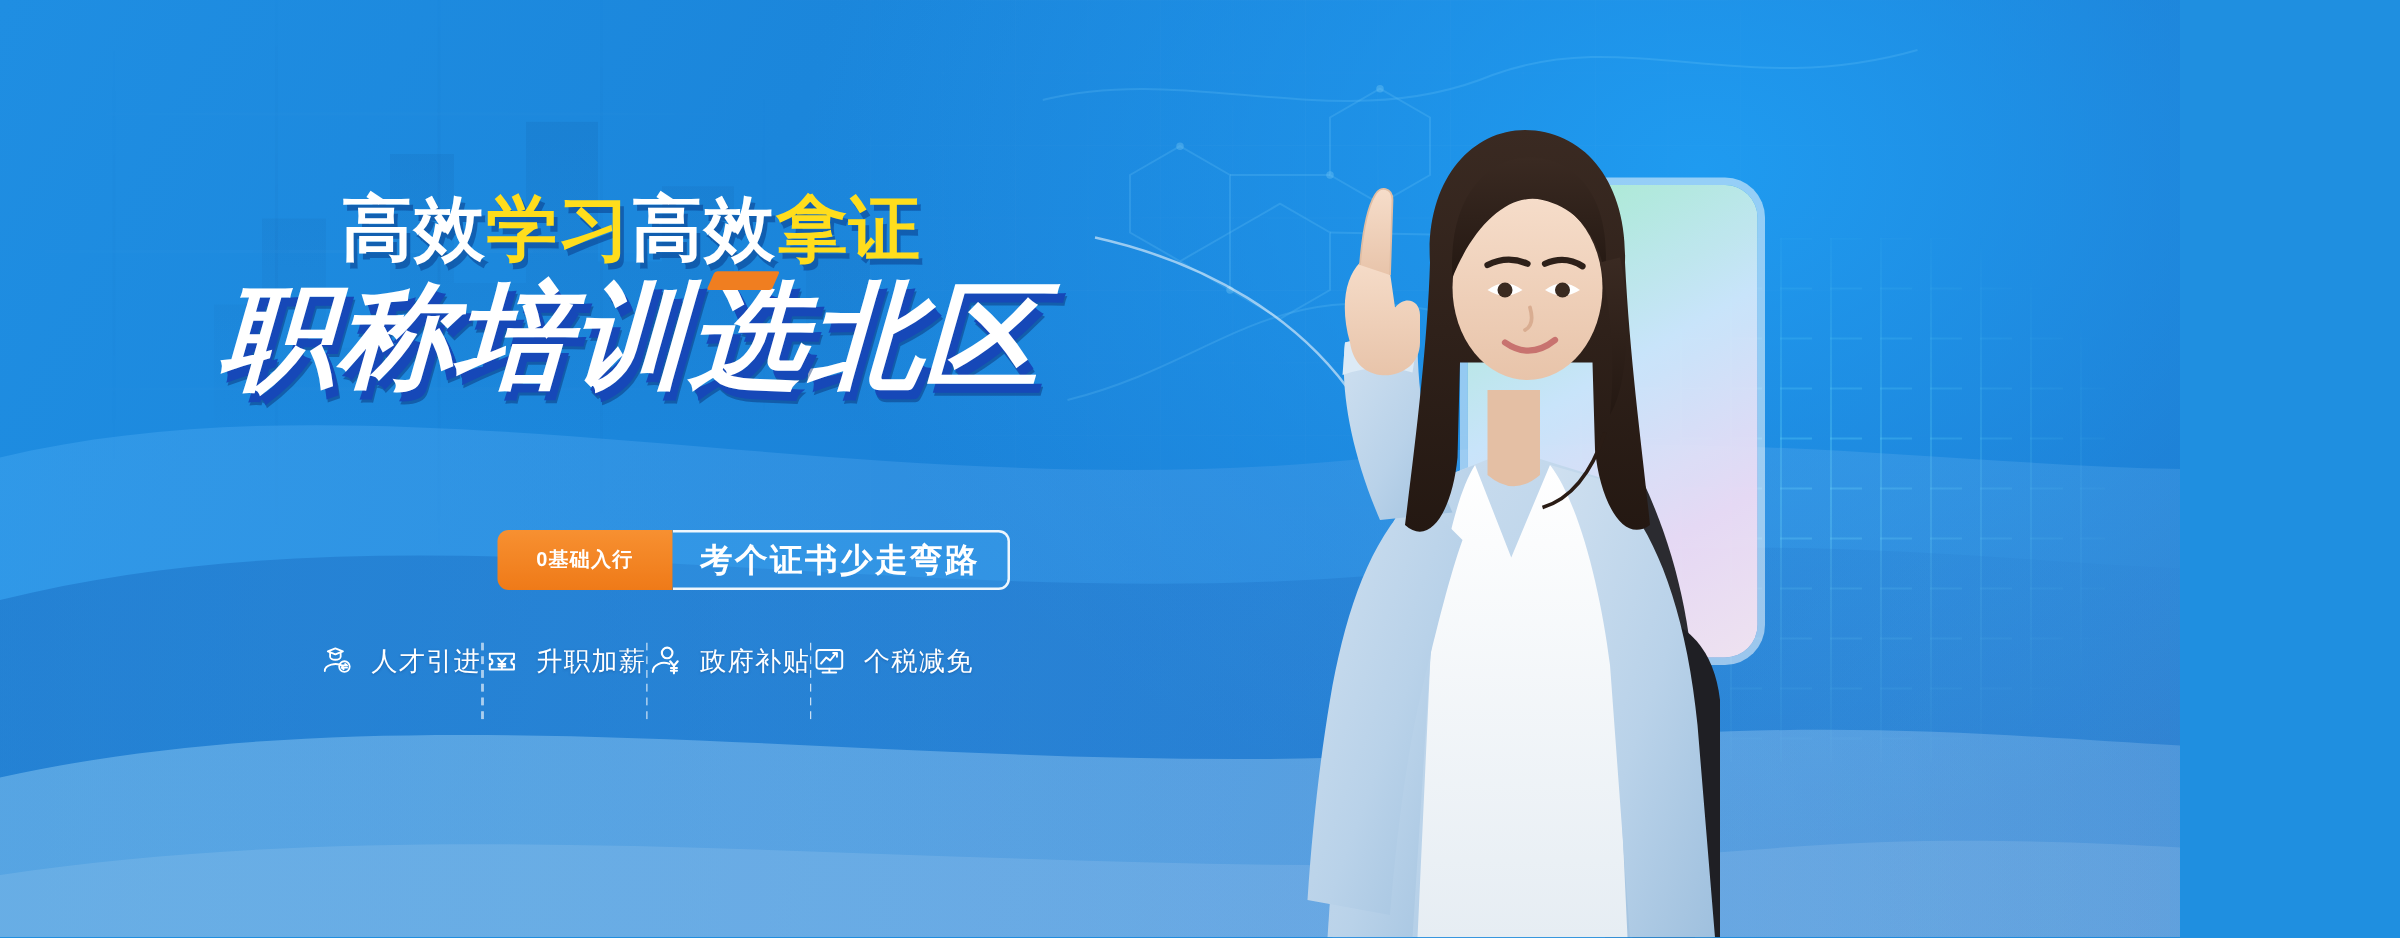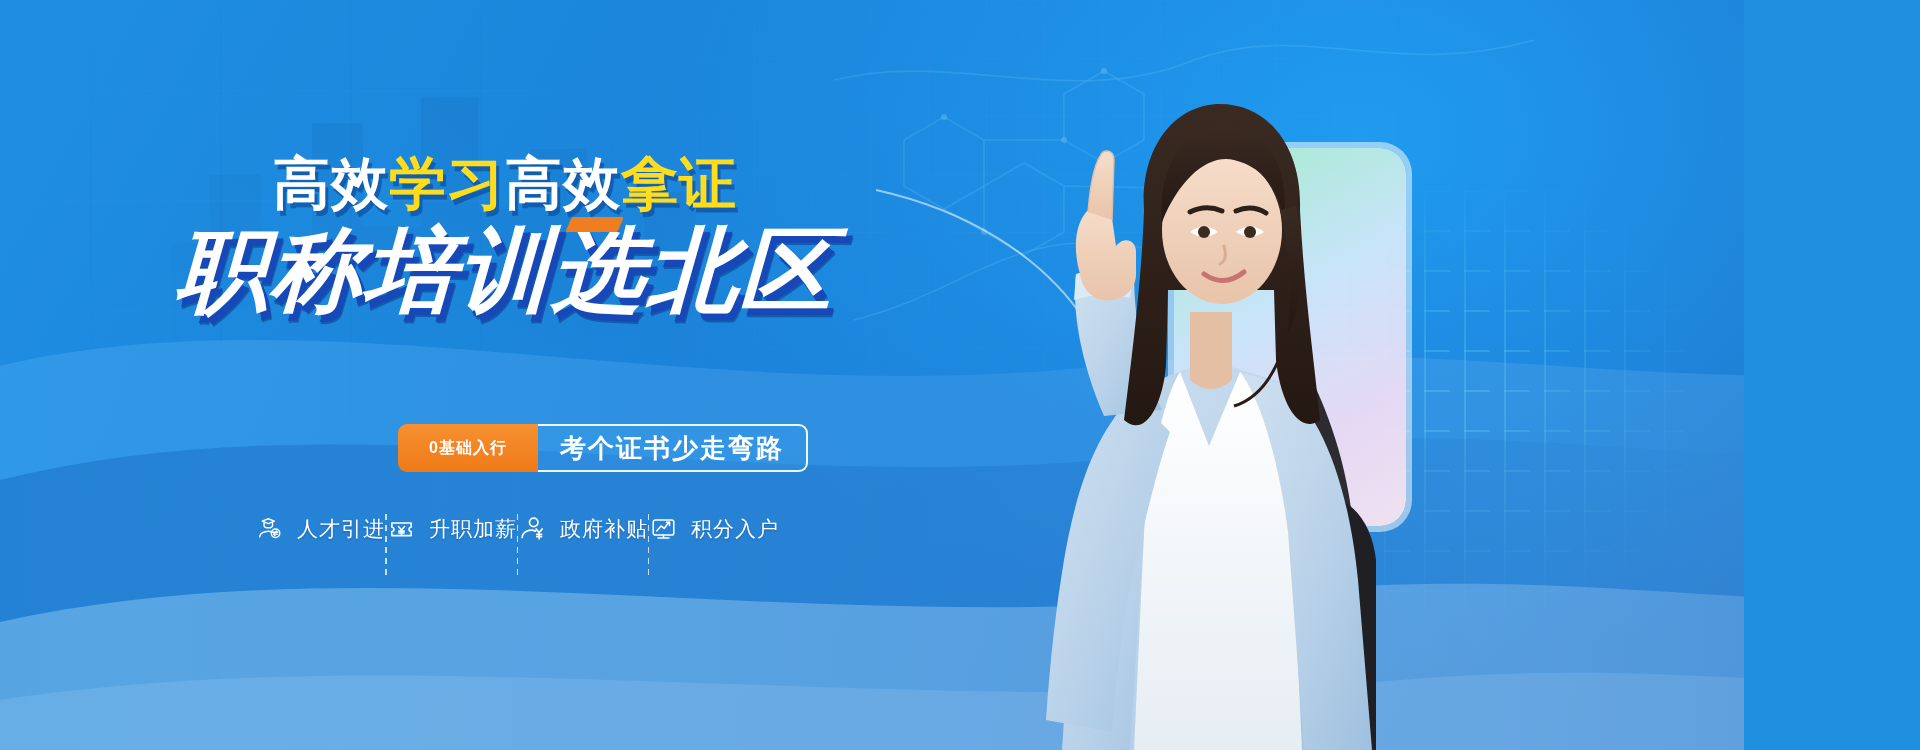--- a/index.html
+++ b/index.html
@@ -251,21 +251,21 @@
       </div>
       <div class="divider"></div>
 
       <div class="feature">
         <svg class="ico" viewBox="0 0 48 48" fill="none" stroke="#ffffff" stroke-width="2.6" stroke-linecap="round" stroke-linejoin="round">
           <rect x="7" y="9" width="34" height="25" rx="3.5"></rect>
           <path d="M13 27 l7 -8 l5 4 l8 -10"></path>
           <path d="M29 13 h5 v5"></path>
           <path d="M24 34 v5 M15 39 h18"></path>
         </svg>
-        <div class="lbl">积分入户</div>
+        <div class="lbl">个税减免</div>
       </div>
 
     </div>
   </div>
 
   <div class="photo-zone">
     <div class="card-behind"></div>
 
     <svg class="thinline" viewBox="0 0 450 420" fill="none">
       <path d="M20 20 C 200 60 320 200 250 400" stroke="rgba(255,255,255,.55)" stroke-width="2"></path>

